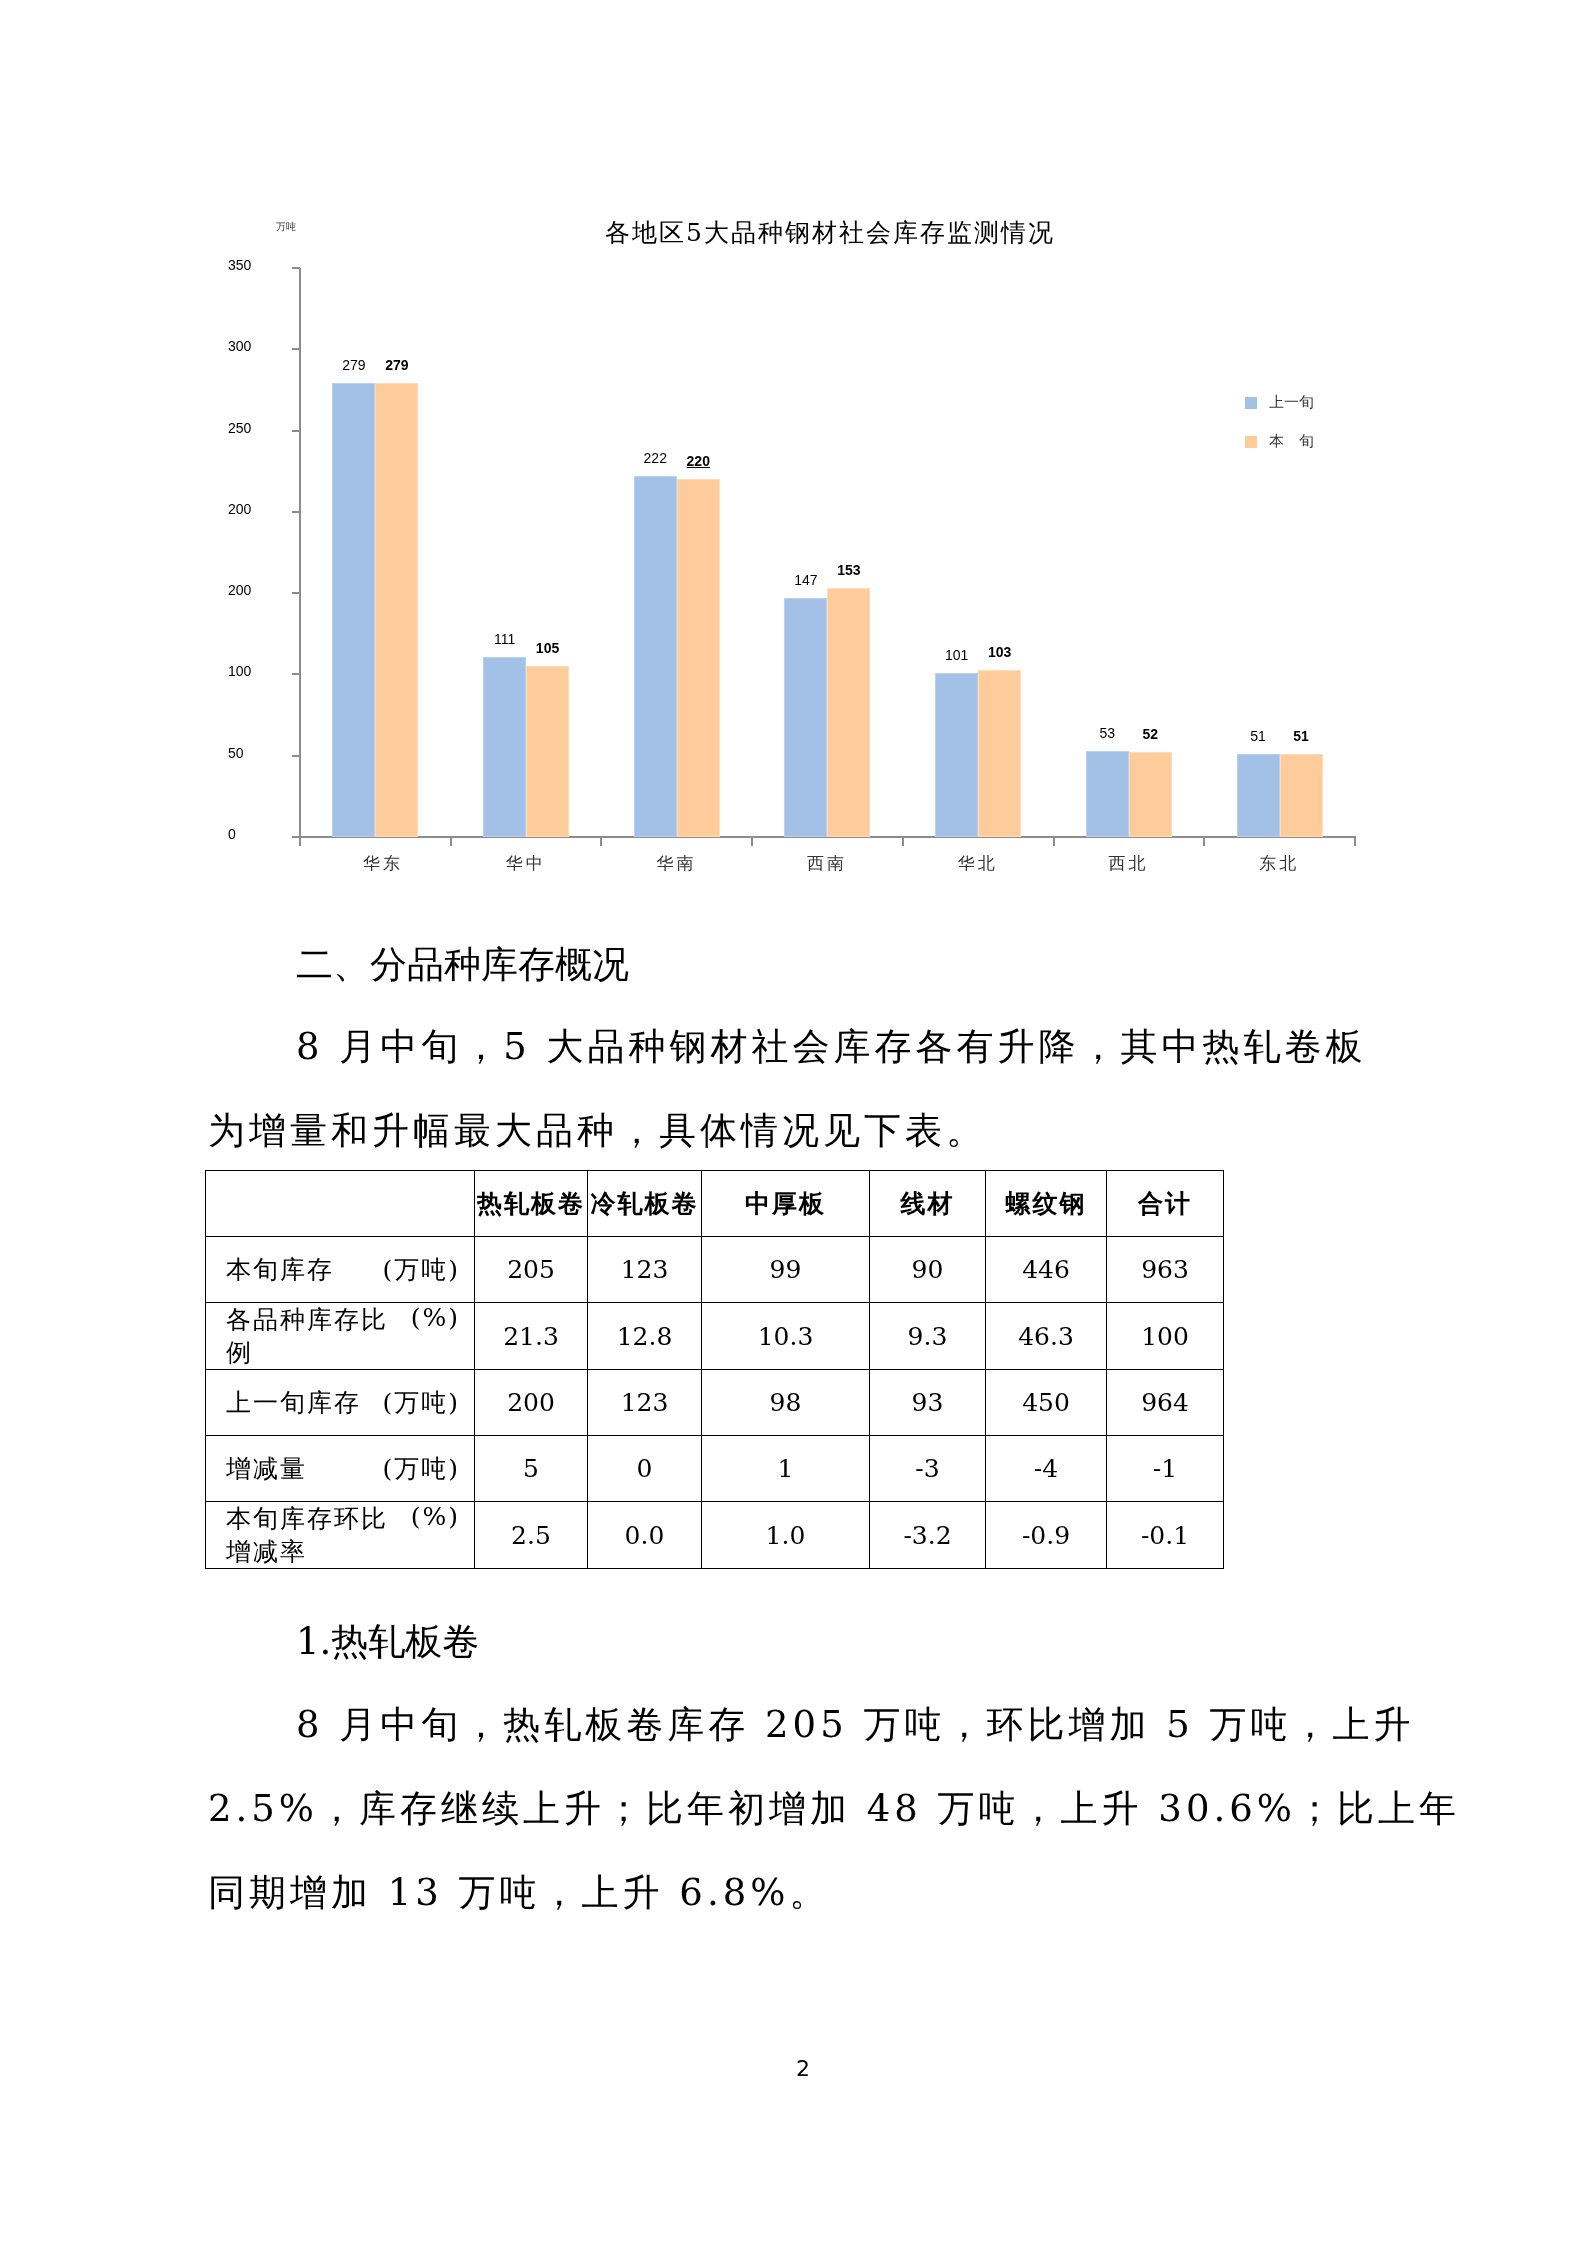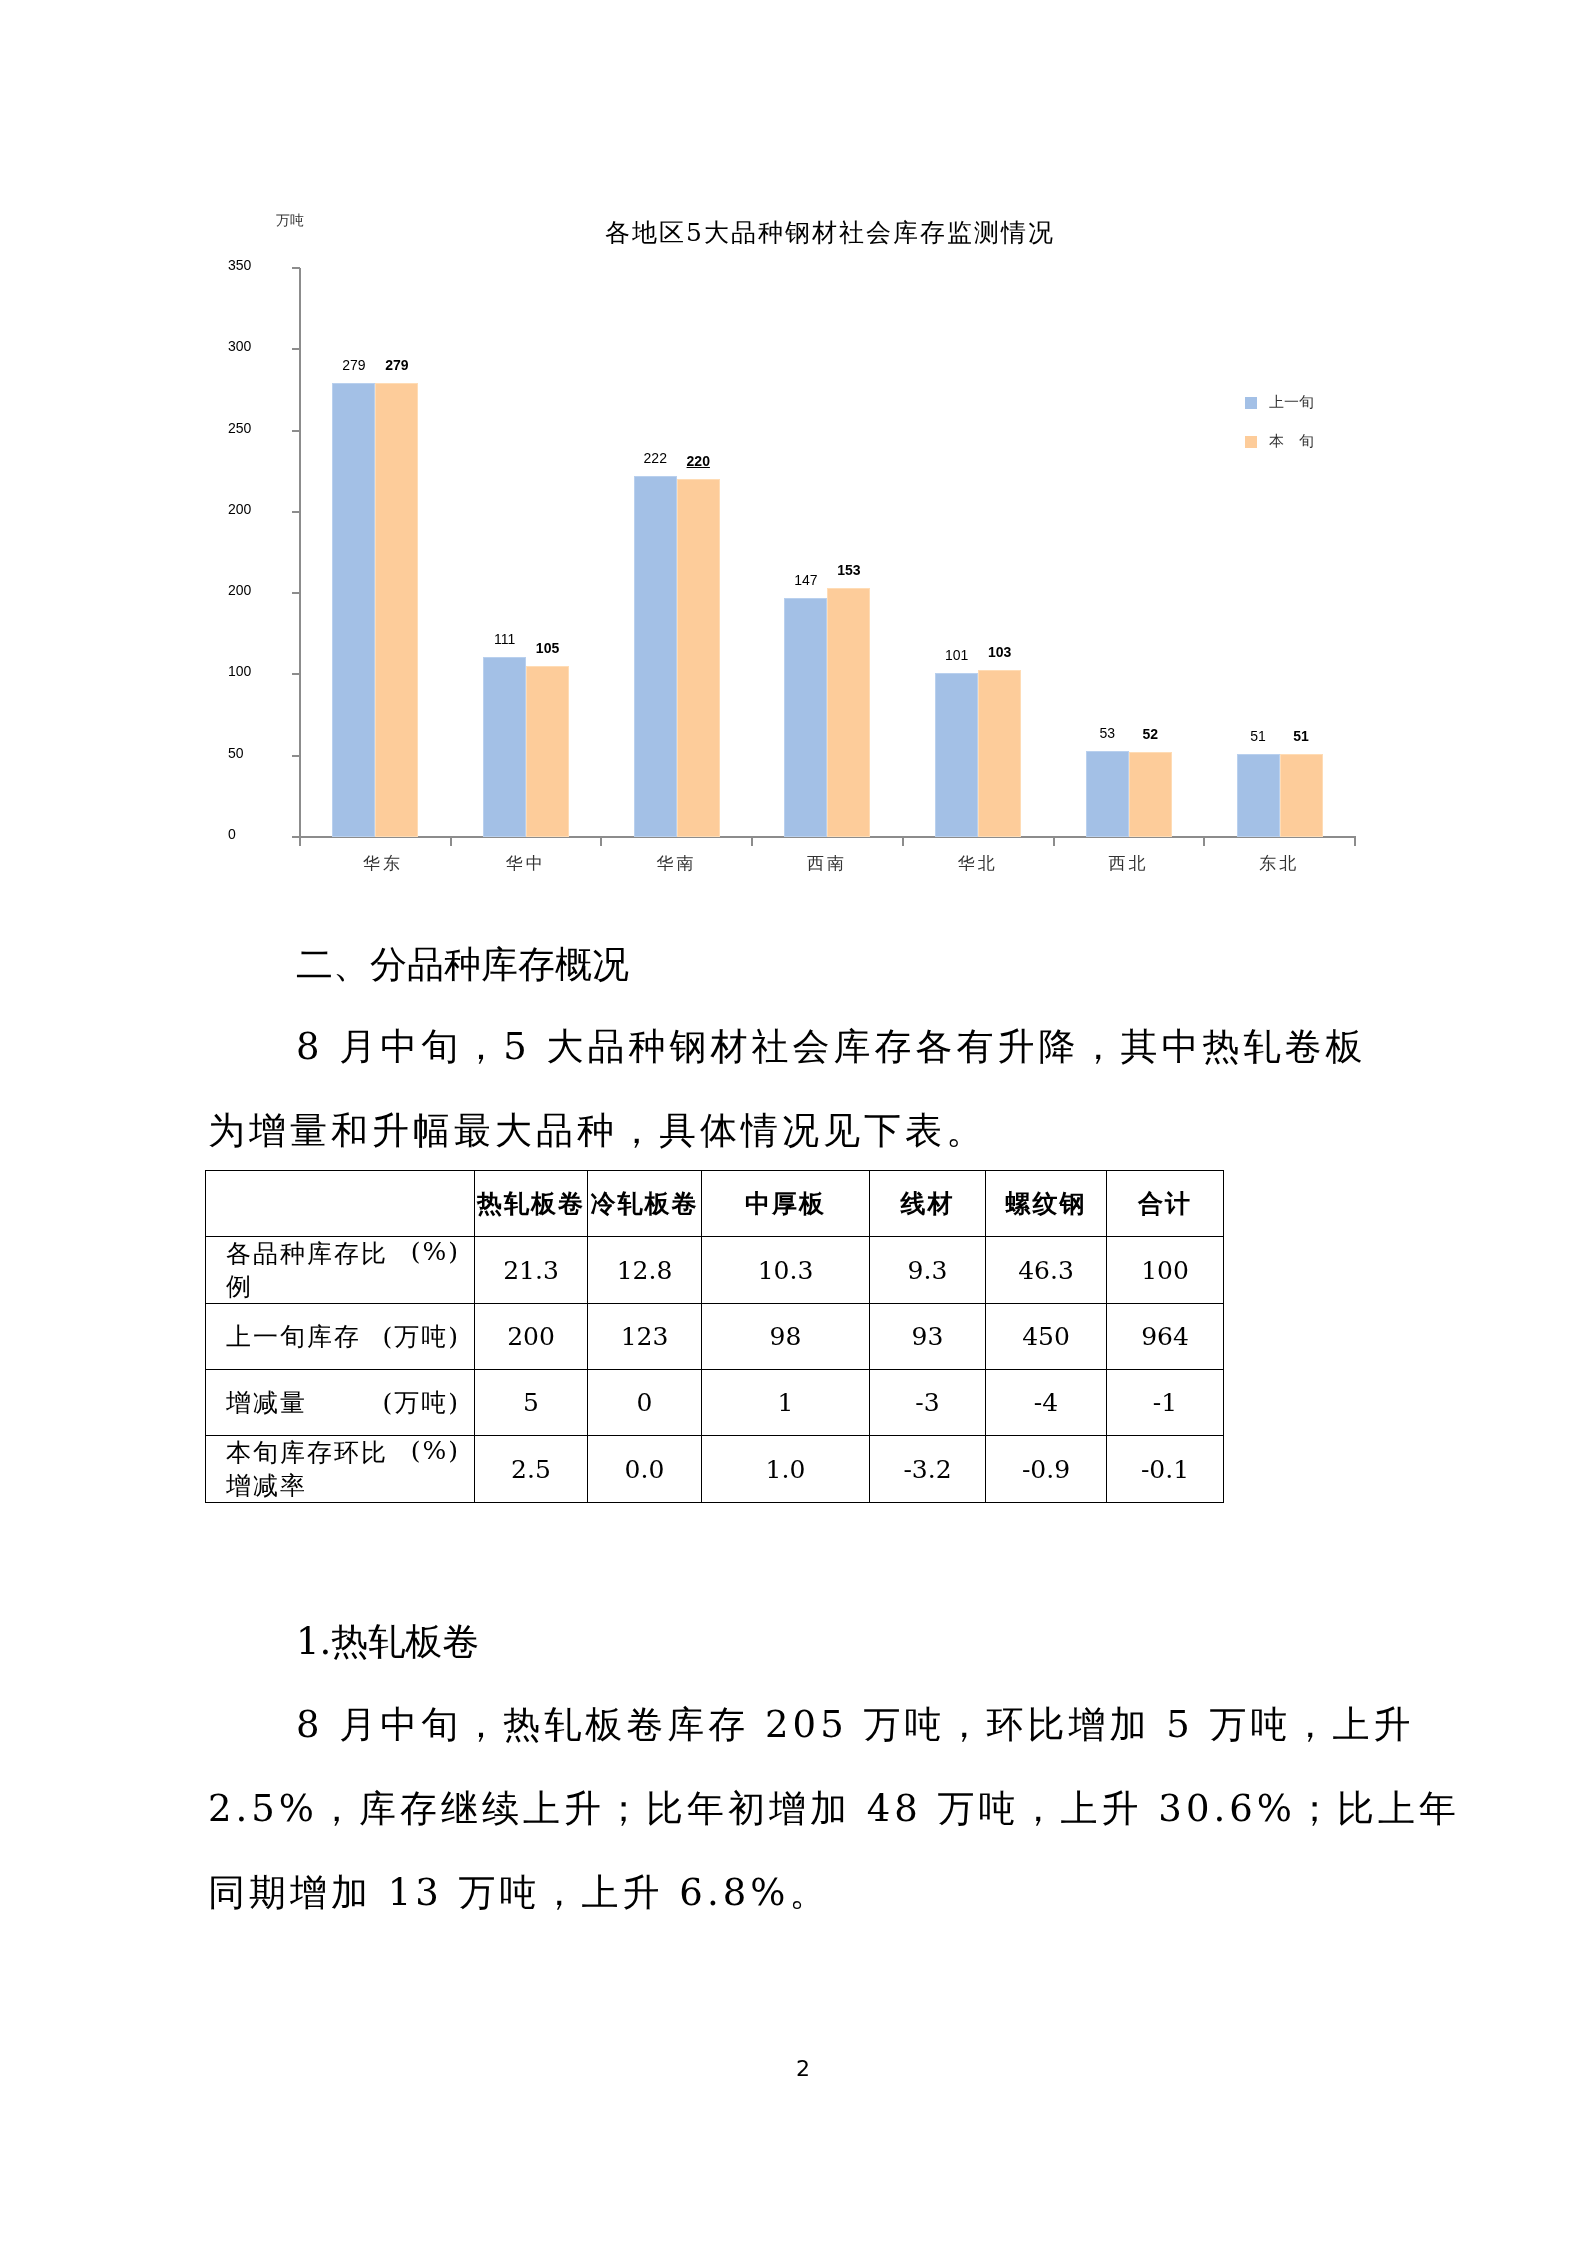--- a/index.html
+++ b/index.html
@@ -1,21 +1,21 @@
 <!DOCTYPE html>
 <html><head>
 <meta charset="utf-8">
 <style>
   html, body { margin: 0; padding: 0; background: #ffffff; }
   body { width: 1587px; height: 2245px; position: relative; overflow: hidden;
          font-family: "DejaVu Serif", "Liberation Serif", serif; color: #000; }
 
   
   #chart { position: absolute; left: 0; top: 0; width: 1587px; height: 900px; }
-  .chart-unit { position: absolute; left: 276px; top: 212px; font-size: 14px; color: #333;
+  .chart-unit { position: absolute; left: 276px; top: 220px; font-size: 10px; color: #333;
                 font-family: "DejaVu Sans", sans-serif; }
   .chart-title { position: absolute; left: 560px; top: 216px; width: 540px; text-align: center;
                  font-size: 25px; letter-spacing: 2px; font-family: "DejaVu Serif", serif; }
   .y-axis { position: absolute; left: 299px; top: 268px; width: 2px; height: 570px; background: #8c8c8c; }
   .x-axis { position: absolute; left: 300px; top: 836px; width: 1056px; height: 2px; background: #8c8c8c; }
   .ytick { position: absolute; left: 292px; width: 8px; height: 2px; background: #8c8c8c; }
   .ylabel { position: absolute; left: 228px; width: 56px; text-align: left; font-size: 14px;
             font-family: "Liberation Sans", sans-serif; }
   .xtick { position: absolute; top: 837px; width: 2px; height: 9px; background: #8c8c8c; }
   .xlabel { position: absolute; top: 852px; width: 150px; text-align: center; font-size: 17px;
@@ -152,20 +152,34 @@
       <th>中厚板</th>
       <th>线材</th>
       <th>螺纹钢</th>
       <th>合计</th>
     </tr>
   </thead>
   <tbody id="tbody">
       <tr>
         <td class="rowlabel">
           <div class="rl-wrap">
+            <span>本旬库存</span>
+            <span>(万吨)</span>
+          </div>
+        </td>
+        <td>205</td>
+        <td>123</td>
+        <td>99</td>
+        <td>90</td>
+        <td>446</td>
+        <td>963</td>
+      </tr>
+      <tr>
+        <td class="rowlabel">
+          <div class="rl-wrap">
             <span>各品种库存比例</span>
             <span>(%)</span>
           </div>
         </td>
         <td>21.3</td>
         <td>12.8</td>
         <td>10.3</td>
         <td>9.3</td>
         <td>46.3</td>
         <td>100</td>

